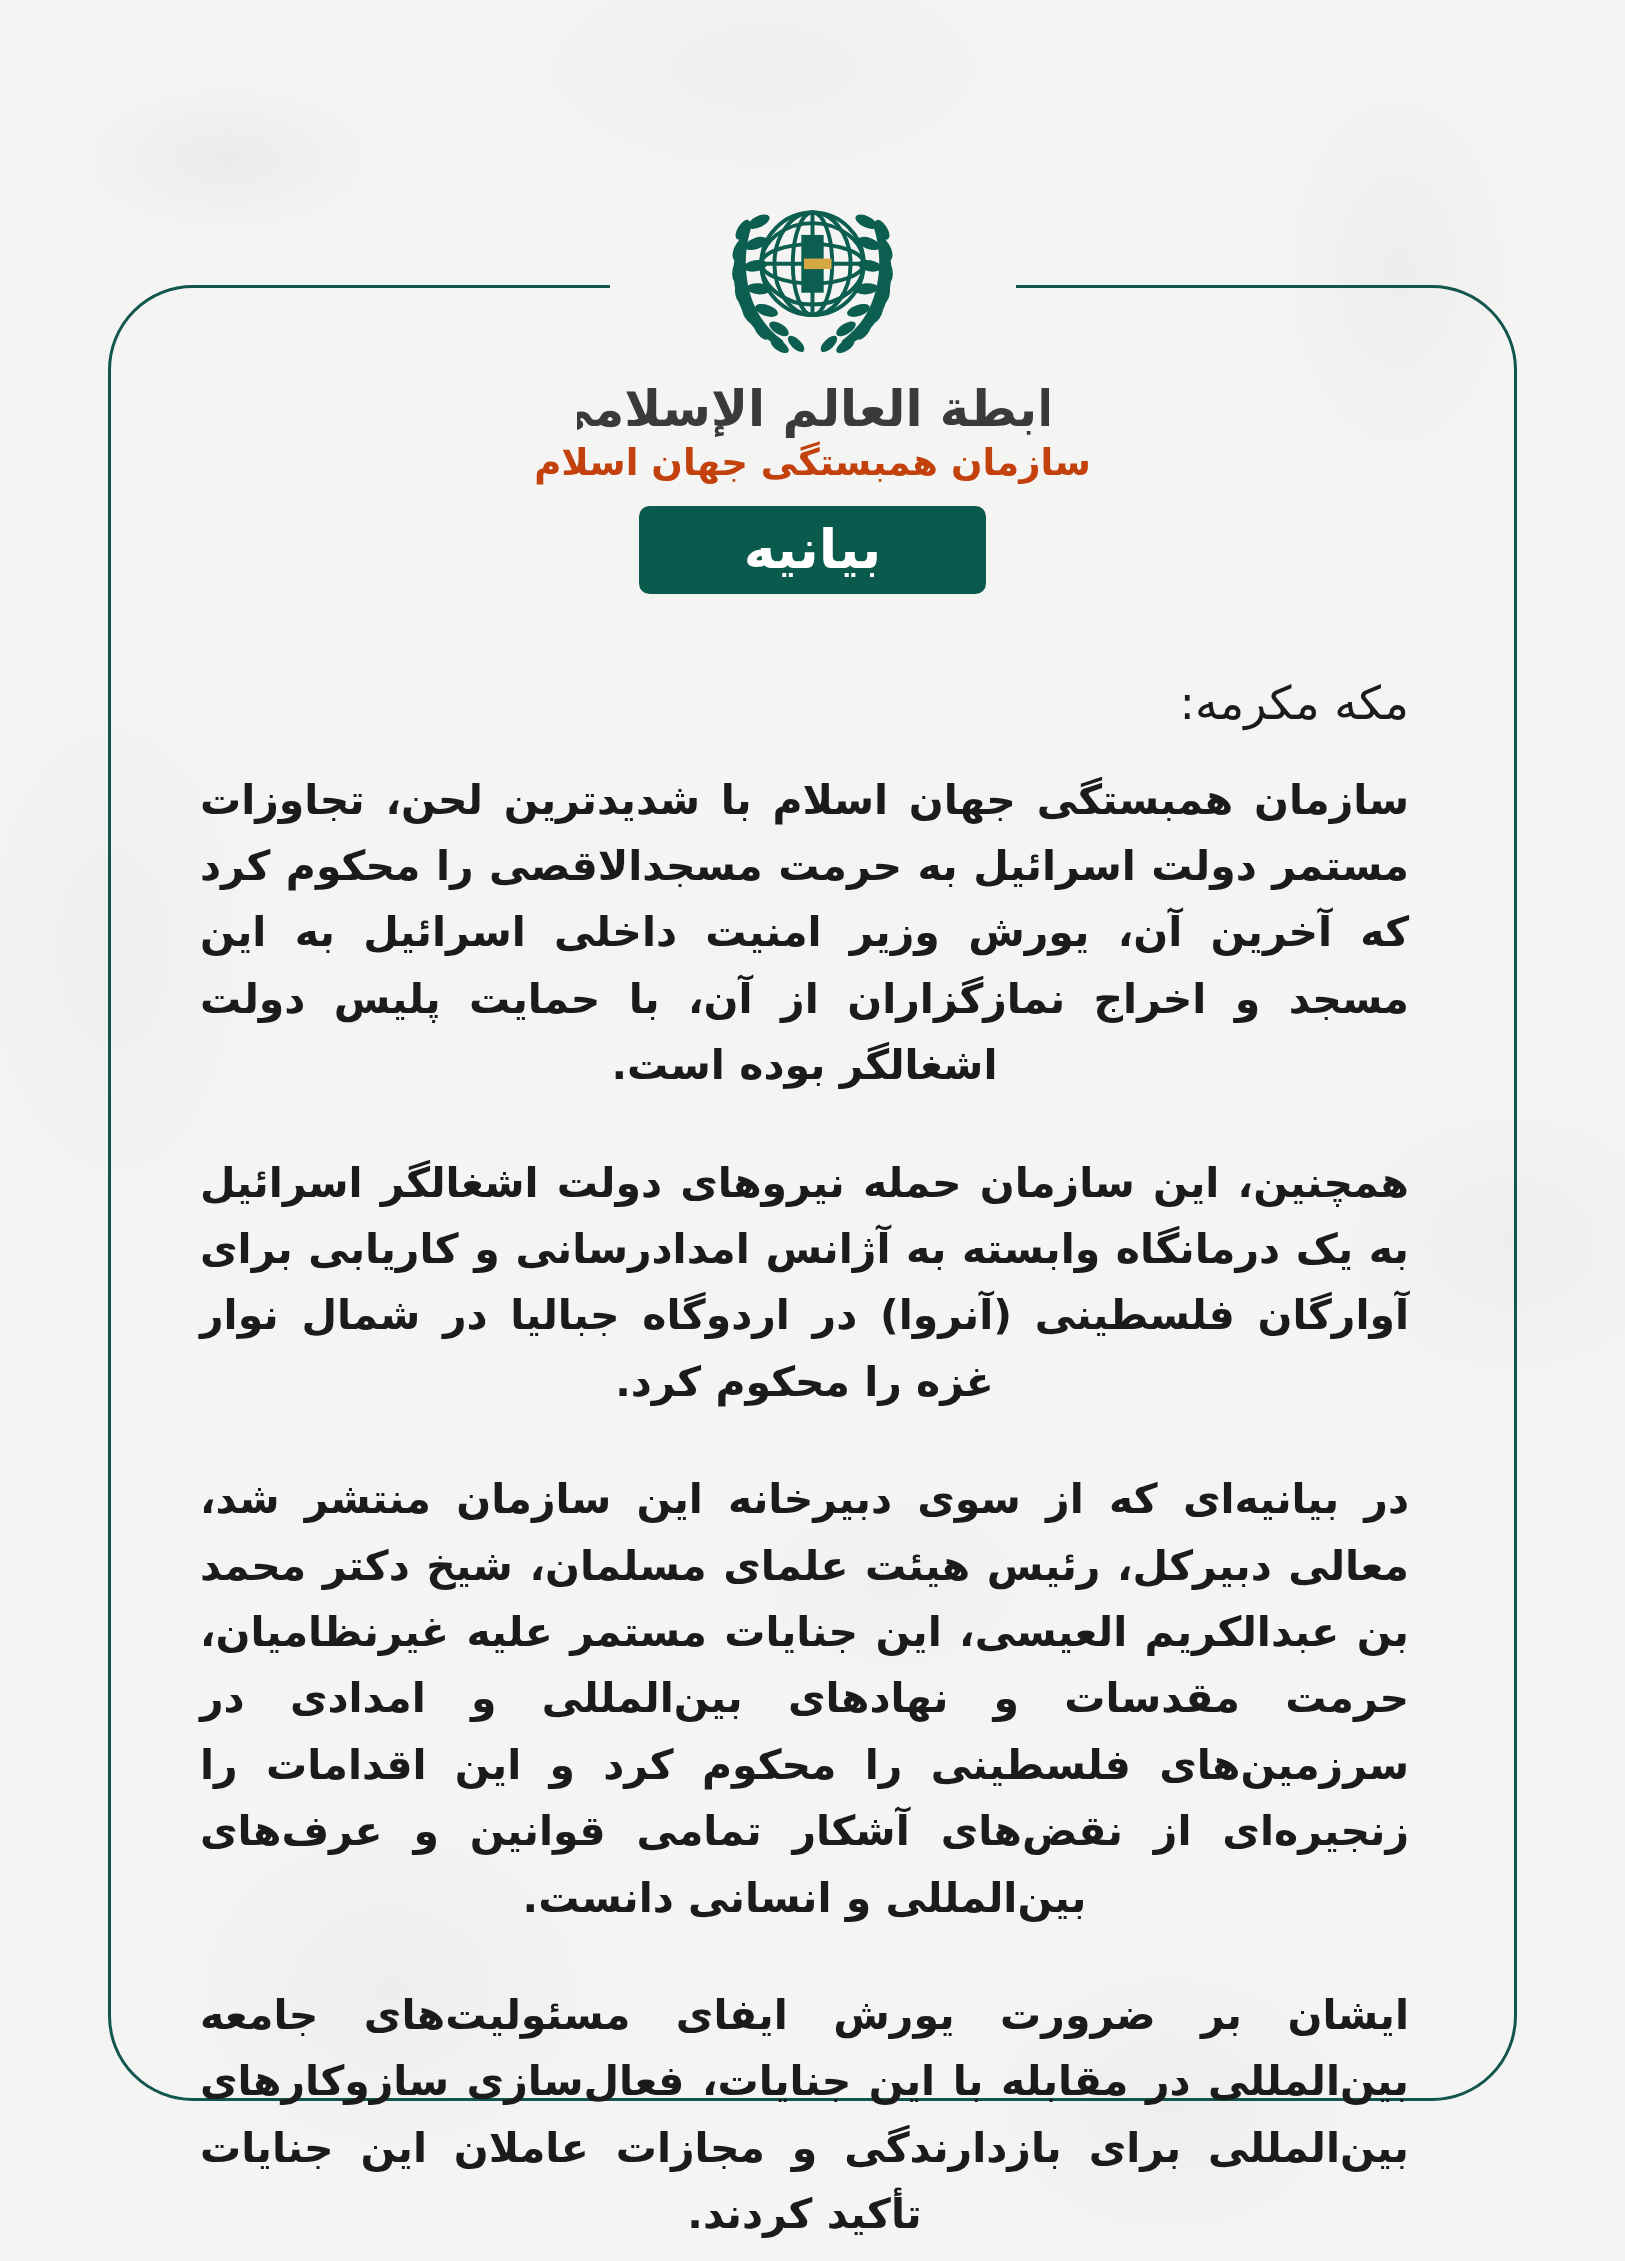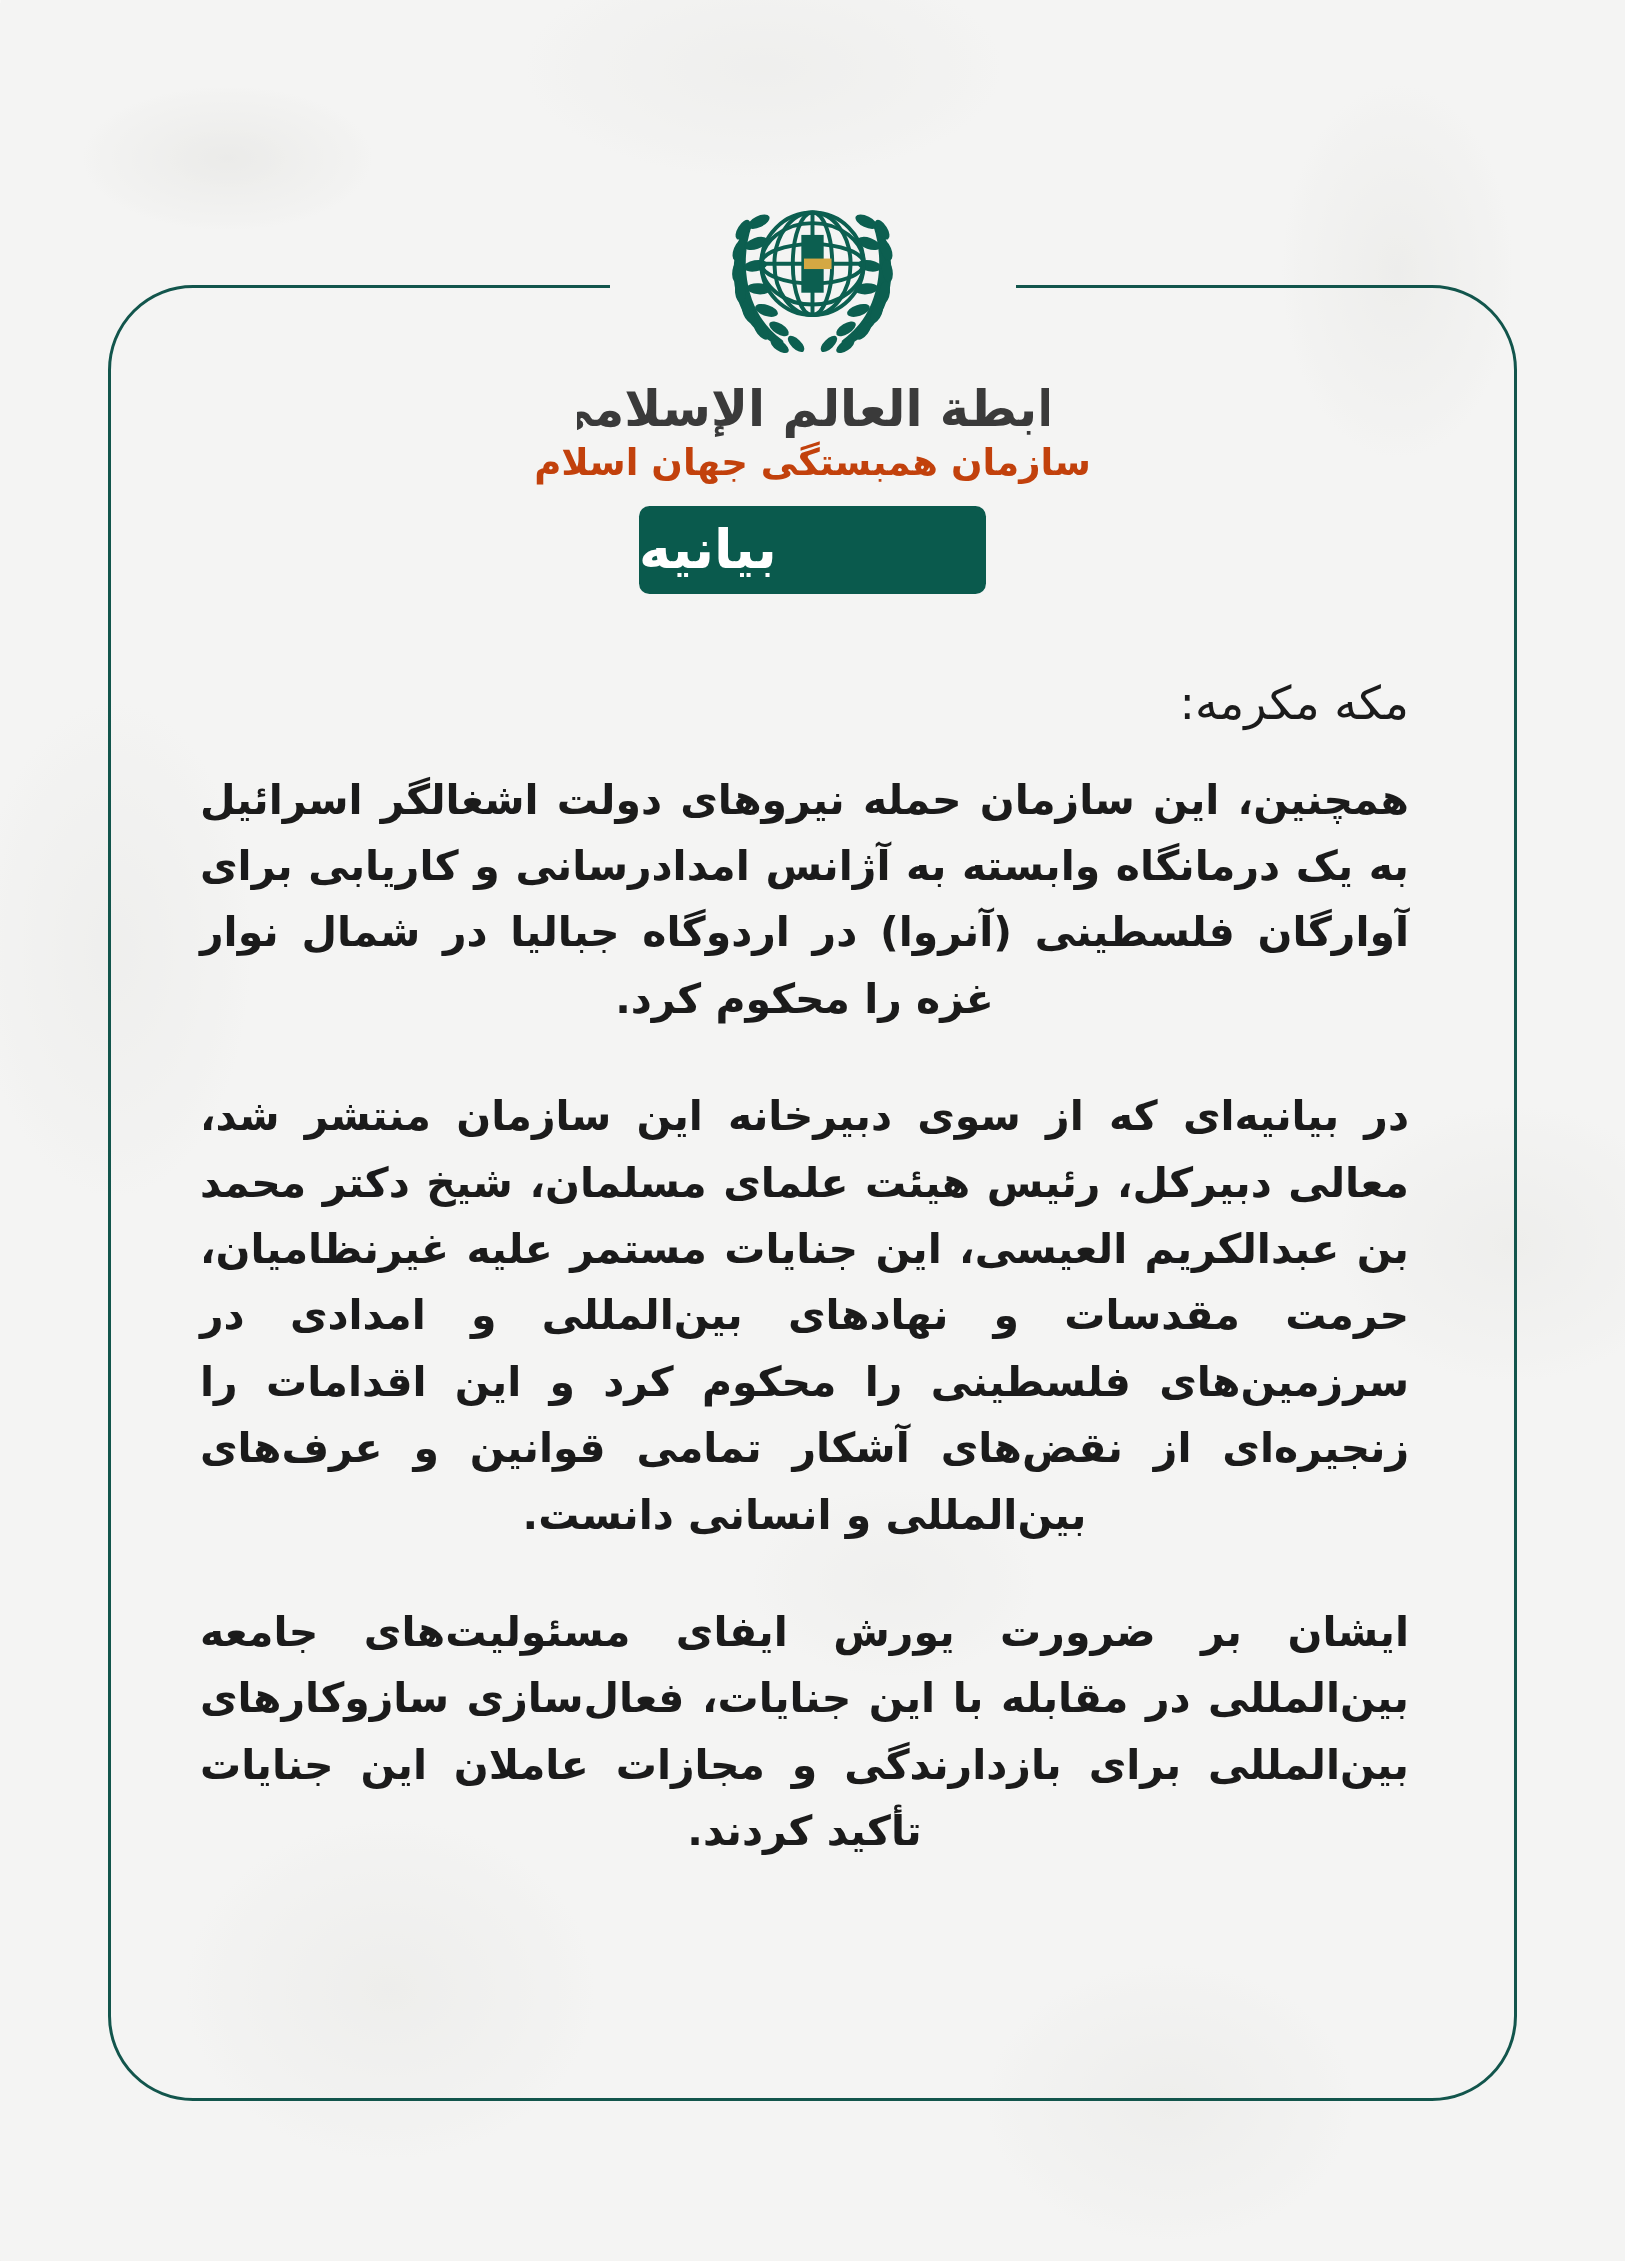--- a/index.html
+++ b/index.html
@@ -94,21 +94,21 @@
   #statement-badge {
     margin: 22px auto 0;
     width: 347px;
     height: 88px;
     background: #0a5a4d;
     border-radius: 10.5px;
     color: #ffffff;
     font-size: 54px;
     font-weight: 700;
     line-height: 88px;
-    text-align: left;
+    text-align: center;
     font-family: "DejaVu Sans", "Liberation Sans", sans-serif;
   }
 
   
   #body-block {
     position: absolute;
     right: 216px;
     left: 200px;
     top: 675px;
     text-align: right;
@@ -202,17 +202,18 @@
   </svg>
 
   <div id="org-name-fa">سازمان همبستگی جهان اسلام</div>
 
   <div id="statement-badge">بیانیه</div>
 </div>
 
 <div id="body-block">
   <div id="dateline">مکه مکرمه:</div>
 
+  <p class="para">سازمان همبستگی جهان اسلام با شدیدترین لحن، تجاوزات مستمر دولت اسرائیل به حرمت مسجدالاقصی را محکوم کرد که آخرین آن، یورش وزیر امنیت داخلی اسرائیل به این مسجد و اخراج نمازگزاران از آن، با حمایت پلیس دولت اشغالگر بوده است.</p>
   <p class="para">همچنین، این سازمان حمله نیروهای دولت اشغالگر اسرائیل به یک درمانگاه وابسته به آژانس امدادرسانی و کاریابی برای آوارگان فلسطینی (آنروا) در اردوگاه جبالیا در شمال نوار غزه را محکوم کرد.</p>
   <p class="para">در بیانیه‌ای که از سوی دبیرخانه این سازمان منتشر شد، معالی دبیرکل، رئیس هیئت علمای مسلمان، شیخ دکتر محمد بن عبدالکریم العیسی، این جنایات مستمر علیه غیرنظامیان، حرمت مقدسات و نهادهای بین‌المللی و امدادی در سرزمین‌های فلسطینی را محکوم کرد و این اقدامات را زنجیره‌ای از نقض‌های آشکار تمامی قوانین و عرف‌های بین‌المللی و انسانی دانست.</p>
   <p class="para">ایشان بر ضرورت یورش ایفای مسئولیت‌های جامعه بین‌المللی در مقابله با این جنایات، فعال‌سازی سازوکارهای بین‌المللی برای بازدارندگی و مجازات عاملان این جنایات تأکید کردند.</p>
 </div>
 
 
 </body></html>

